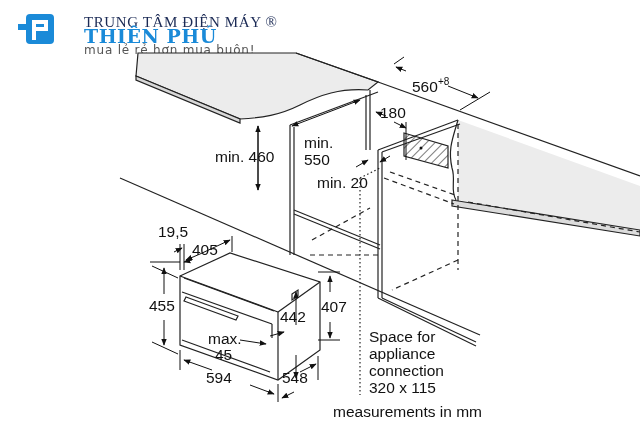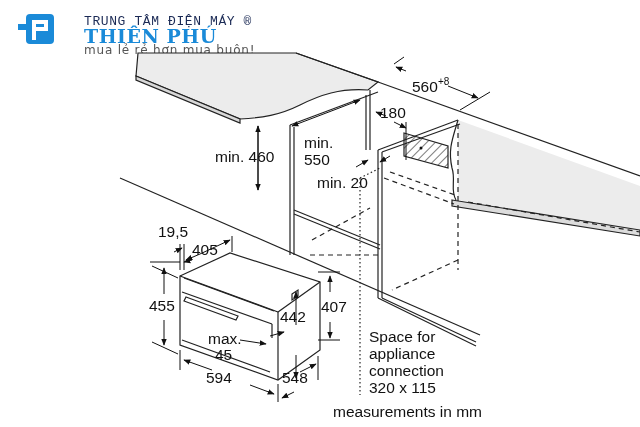--- a/index.html
+++ b/index.html
@@ -1,19 +1,19 @@
 <!DOCTYPE html>
 <html><head>
 <meta charset="utf-8">
 <style>
   html, body { margin: 0; padding: 0; background: #ffffff; }
   body { width: 640px; height: 427px; position: relative; overflow: hidden; font-family: "Liberation Sans", sans-serif; }
   .logo { position: absolute; left: 18px; top: 12px; width: 220px; height: 40px; }
   .logo-mark { position: absolute; left: 0; top: 0; width: 38px; height: 34px; }
-  .brand-top { position: absolute; left: 66px; top: 2px; font-family: Liberation Mono, monospace; font-size: 13px; letter-spacing: 0.6px; color: #1b2a55; white-space: nowrap; text-align: center; }
+  .brand-top { position: absolute; left: 66px; top: 2px; font-family: Liberation Serif, serif; font-size: 15px; letter-spacing: 0.6px; color: #1b2a55; white-space: nowrap; text-align: center; }
   .brand-name { position: absolute; left: 66px; top: 13px; font-family: "DejaVu Serif", serif; font-weight: bold; font-size: 19px; color: #1a8ad8; letter-spacing: 0.5px; white-space: nowrap; }
   .brand-slogan { position: absolute; left: 66px; top: 31px; font-family: "DejaVu Sans", sans-serif; font-size: 12px; letter-spacing: 0.8px; color: #555; white-space: nowrap; }
   svg.diagram { position: absolute; left: 0; top: 0; }
   .lbl { font-family: "Liberation Sans", sans-serif; font-size: 15.5px; fill: #111; }
   .lbl-sup { font-size: 10px; }
 </style>
 </head>
 <body>
 
 <div class="logo">

